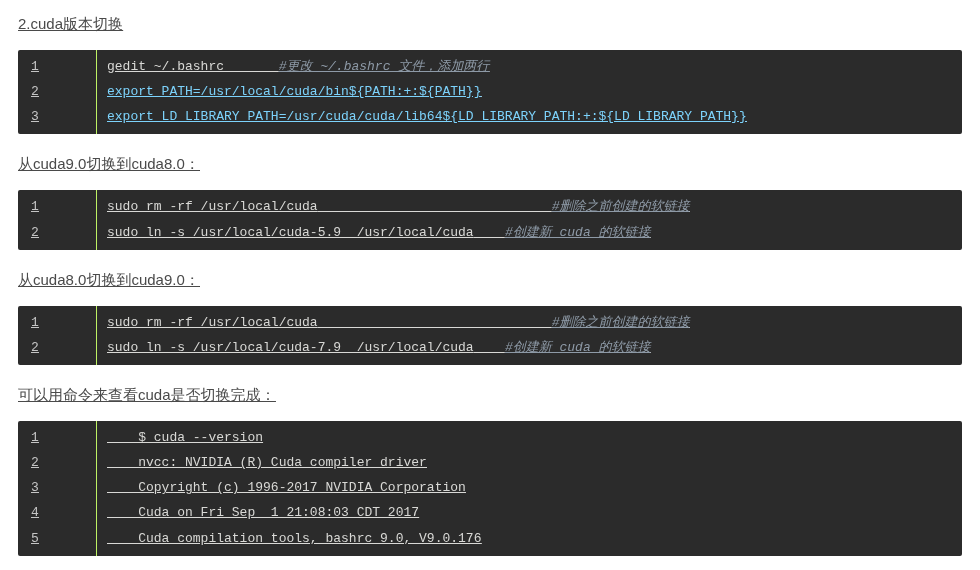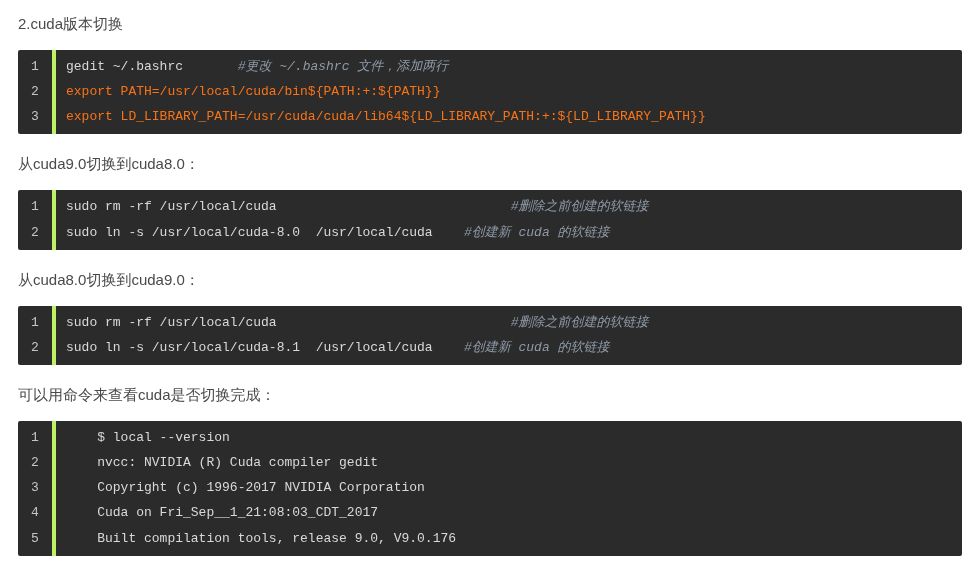--- a/index.html
+++ b/index.html
@@ -1,15 +1,15 @@
 <!DOCTYPE html>
 <html><head>
 <meta charset="utf-8">
 <style>
-  * { box-sizing: border-box; margin: 0; padding: 0; }
+  * { box-sizing: border-box; margin: 0; padding: 0; text-decoration: underline; }
   body {
     font-family: -apple-system, BlinkMacSystemFont, "Segoe UI", "PingFang SC", "Hiragino Sans GB", "Microsoft YaHei", sans-serif;
     font-size: 15px;
     color: #333;
     background: #fff;
     padding: 0 18px 20px 18px;
     width: 980px;
     position: relative;
   }
   .para {
@@ -37,27 +37,28 @@
     text-align: center;
     color: #c5c5c5;
     padding: 2.5px 0;
     user-select: none;
   }
   .codeblock .row:first-child .ln,
   .codeblock .row:first-child .code { padding-top: 7px; }
   .codeblock .row:last-child .ln,
   .codeblock .row:last-child .code { padding-bottom: 7px; }
   .codeblock .code {
-    border-left: 4px solid #bef264;
+    border-left: 1px solid #bef264;
     padding: 2.5px 0 2.5px 10px;
     white-space: pre;
     flex: 1;
+    margin-left: 44px;
   }
   .cmt { color: #8e9aa7; font-style: italic; }
-  .sp-path { color: #f97316; }
+  .sp-path { color: #7dd3fc; }
 </style>
 </head>
 <body>
 
 <p class="para">2.cuda版本切换</p>
 
 <div class="codeblock">
   <div class="row">
     <div class="ln">1</div>
     <div class="code"><span>gedit ~/.bashrc</span>       <span class="cmt">#更改 ~/.bashrc 文件，添加两行</span></div>
@@ -74,53 +75,53 @@
 
 <p class="para">从cuda9.0切换到cuda8.0：</p>
 
 <div class="codeblock">
   <div class="row">
     <div class="ln">1</div>
     <div class="code"><span>sudo rm -rf /usr/local/cuda</span>                              <span class="cmt">#删除之前创建的软链接</span></div>
   </div>
   <div class="row">
     <div class="ln">2</div>
-    <div class="code"><span>sudo ln -s /usr/local/cuda-8.0  /usr/local/cuda</span>    <span class="cmt">#创建新 cuda 的软链接</span></div>
+    <div class="code"><span>sudo ln -s /usr/local/cuda-5.9  /usr/local/cuda</span>    <span class="cmt">#创建新 cuda 的软链接</span></div>
   </div>
 </div>
 
 <p class="para">从cuda8.0切换到cuda9.0：</p>
 
 <div class="codeblock">
   <div class="row">
     <div class="ln">1</div>
     <div class="code"><span>sudo rm -rf /usr/local/cuda</span>                              <span class="cmt">#删除之前创建的软链接</span></div>
   </div>
   <div class="row">
     <div class="ln">2</div>
-    <div class="code"><span>sudo ln -s /usr/local/cuda-8.1  /usr/local/cuda</span>    <span class="cmt">#创建新 cuda 的软链接</span></div>
+    <div class="code"><span>sudo ln -s /usr/local/cuda-7.9  /usr/local/cuda</span>    <span class="cmt">#创建新 cuda 的软链接</span></div>
   </div>
 </div>
 
 <p class="para">可以用命令来查看cuda是否切换完成：</p>
 
 <div class="codeblock">
   <div class="row">
     <div class="ln">1</div>
-    <div class="code">    $ local --version</div>
+    <div class="code">    $ cuda --version</div>
   </div>
   <div class="row">
     <div class="ln">2</div>
-    <div class="code">    nvcc: NVIDIA (R) Cuda compiler gedit</div>
+    <div class="code">    nvcc: NVIDIA (R) Cuda compiler driver</div>
   </div>
   <div class="row">
     <div class="ln">3</div>
     <div class="code">    Copyright (c) 1996-2017 NVIDIA Corporation</div>
   </div>
   <div class="row">
     <div class="ln">4</div>
     <div class="code">    Cuda on Fri_Sep__1_21:08:03_CDT_2017</div>
   </div>
   <div class="row">
     <div class="ln">5</div>
-    <div class="code">    Built compilation tools, release 9.0, V9.0.176</div>
+    <div class="code">    Cuda compilation tools, bashrc 9.0, V9.0.176</div>
   </div>
 </div>
 
 </body></html>

